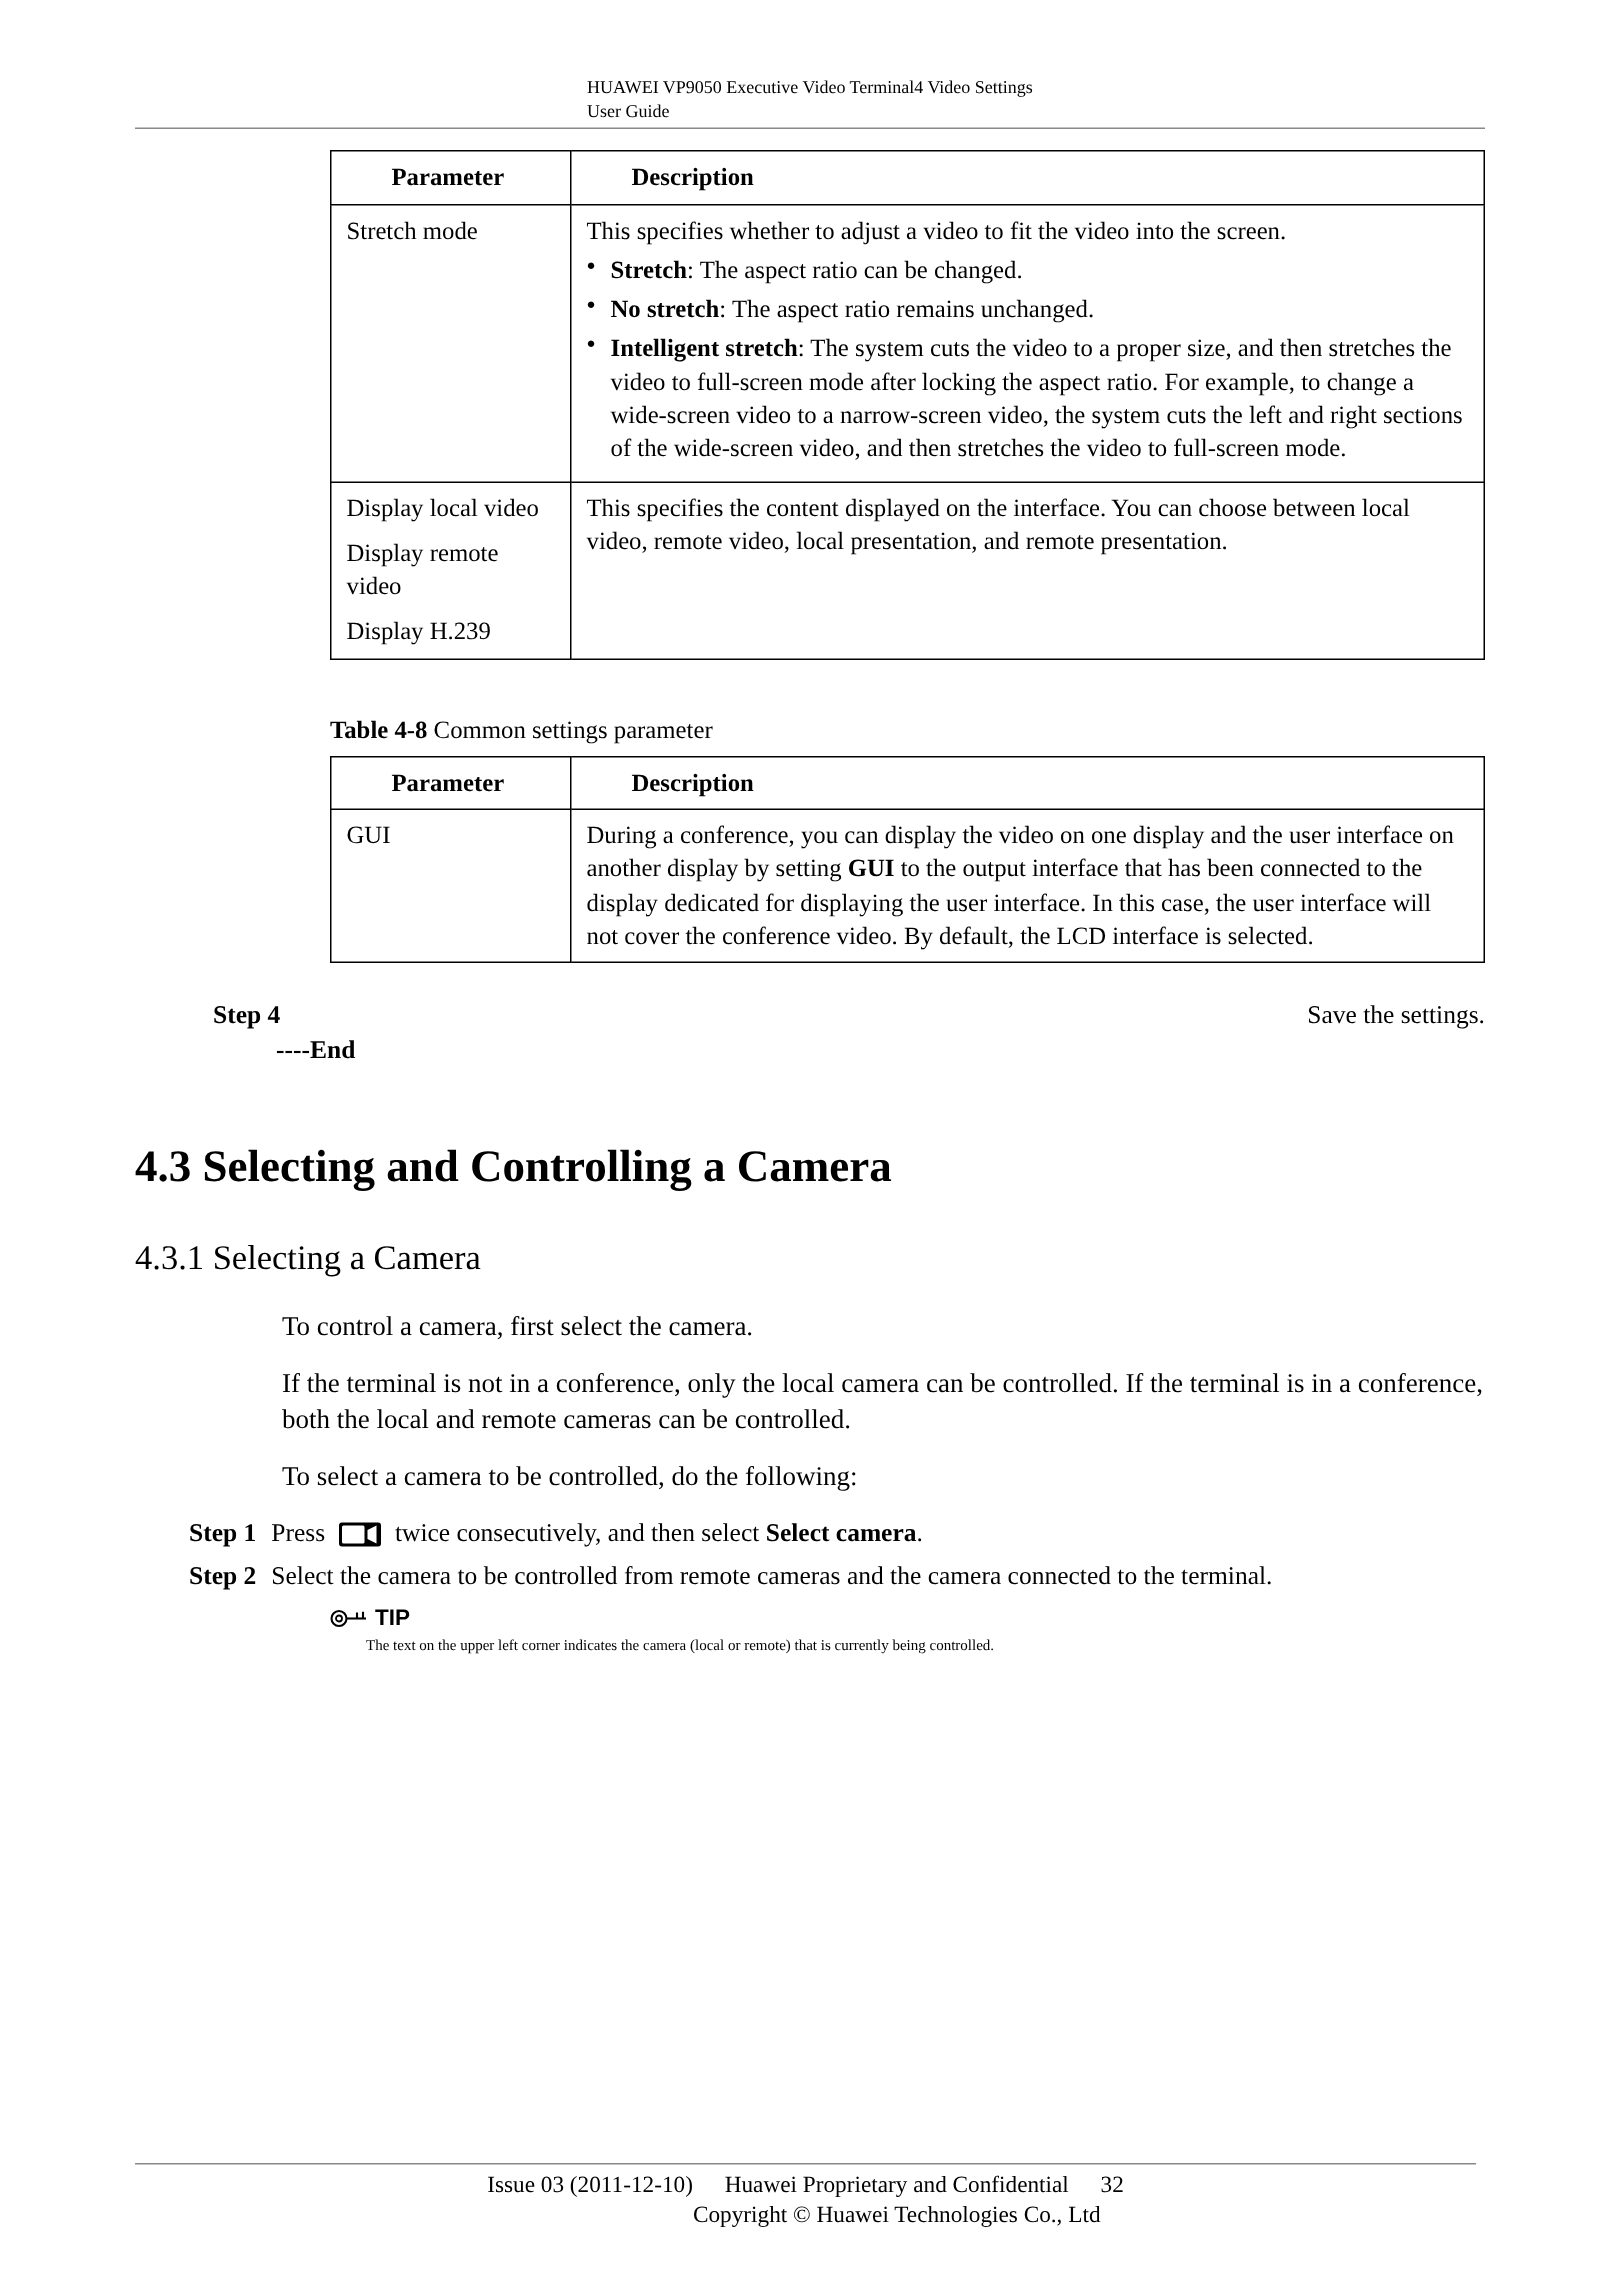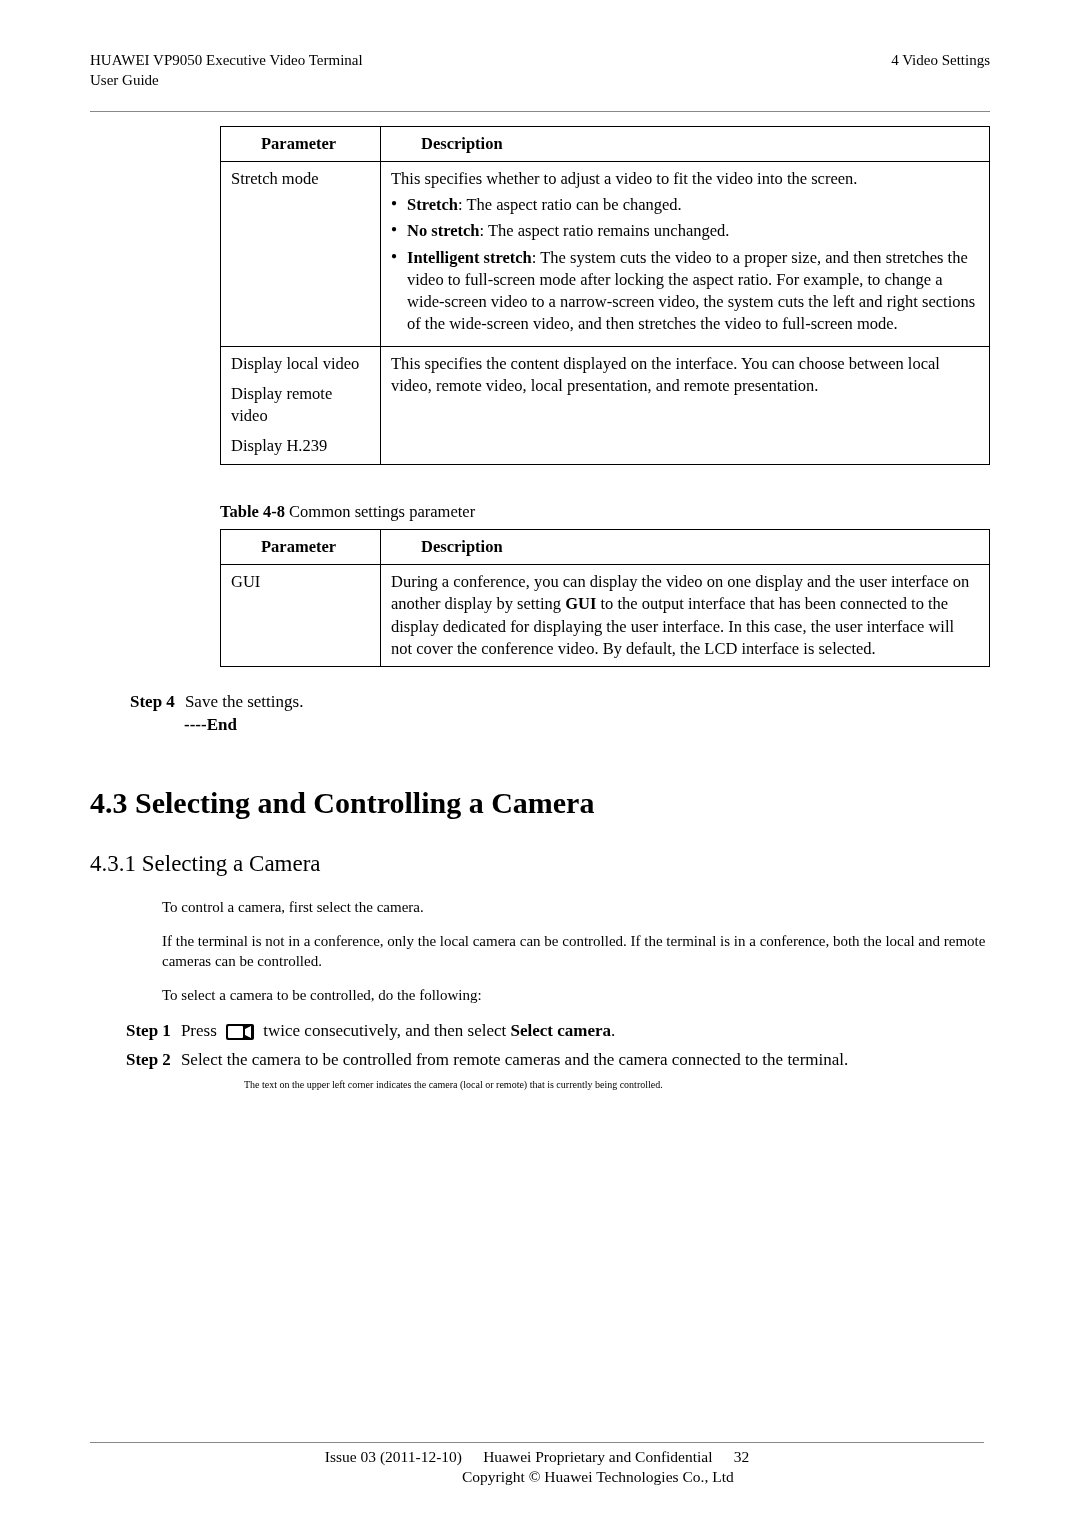--- a/index.html
+++ b/index.html
@@ -9,25 +9,25 @@
       font-family: 'Times New Roman', Times, serif;
       font-size: 17px;
       color: #000;
       background: #fff;
       padding: 50px 90px 40px 90px;
       line-height: 1.35;
       position: relative;
     }
     .header {
       display: flex;
-      justify-content: space-between;
+      justify-content: center;
       border-bottom: 1px solid #888;
-      padding-bottom: 20px;
+      padding-bottom: 3px;
       margin-bottom: 14px;
-      font-size: 15px;
+      font-size: 12px;
     }
     .header-left { }
     .header-right { }
     table.param-table {
       border-collapse: collapse;
       width: 770px;
       margin-left: 130px;
       margin-bottom: 36px;
     }
     table.param-table th, table.param-table td {
@@ -60,47 +60,48 @@
       top: 2px;
       font-size: 10px;
     }
     .table-caption {
       margin-left: 130px;
       margin-bottom: 6px;
       font-size: 16.5px;
     }
     .step-line {
       display: flex;
-      margin-left: 40px;
+      margin-left: 52px;
       margin-top: 24px;
       gap: 10px;
+      text-align: right;
     }
     .step-label { font-weight: bold; white-space: nowrap; }
     .step-content { flex: 1; }
     .end-marker {
       margin-left: 94px;
       font-weight: bold;
       font-size: 17px;
     }
     h1.section {
       font-size: 30px;
       font-weight: bold;
       margin-top: 46px;
       margin-bottom: 24px;
     }
     h2.subsection {
       font-size: 23px;
       font-weight: normal;
       margin-bottom: 18px;
     }
     .body-para {
-      margin-left: 72px;
+      margin-left: 98px;
       margin-right: 0;
       margin-bottom: 14px;
-      font-size: 15px;
+      font-size: 18px;
     }
     .step-block {
       display: flex;
       margin-left: 36px;
       margin-top: 6px;
       margin-bottom: 6px;
       gap: 10px;
     }
     svg.video-icon {
       display: inline-block;
@@ -226,20 +227,30 @@
     <span> twice consecutively, and then select </span><b>Select camera</b><span>.</span>
   </div>
 </div>
 
 <div class="step-block">
   <div class="step-label">Step 2</div>
   <div class="step-content">Select the camera to be controlled from remote cameras and the camera connected to the terminal.</div>
 </div>
 
 <div class="tip-block">
+  <div class="tip-header">
+    <svg width="26" height="14" viewBox="0 0 26 14">
+      <circle cx="6" cy="7" r="5" fill="none" stroke="#000" stroke-width="1.4"></circle>
+      <circle cx="6" cy="7" r="2" fill="none" stroke="#000" stroke-width="1.2"></circle>
+      <line x1="11" y1="7" x2="24" y2="7" stroke="#000" stroke-width="1.4"></line>
+      <line x1="18" y1="7" x2="18" y2="3" stroke="#000" stroke-width="1.4"></line>
+      <line x1="22" y1="7" x2="22" y2="2.5" stroke="#000" stroke-width="1.4"></line>
+    </svg>
+    <span>TIP</span>
+  </div>
   <div class="tip-text">The text on the upper left corner indicates the camera (local or remote) that is currently being controlled.</div>
 </div>
 
 <div class="footer">
   <div>Issue 03 (2011-12-10)</div>
   <div class="footer-center">
     <div>Huawei Proprietary and Confidential</div>
     <div>Copyright © Huawei Technologies Co., Ltd</div>
   </div>
   <div class="footer-right">32</div>

